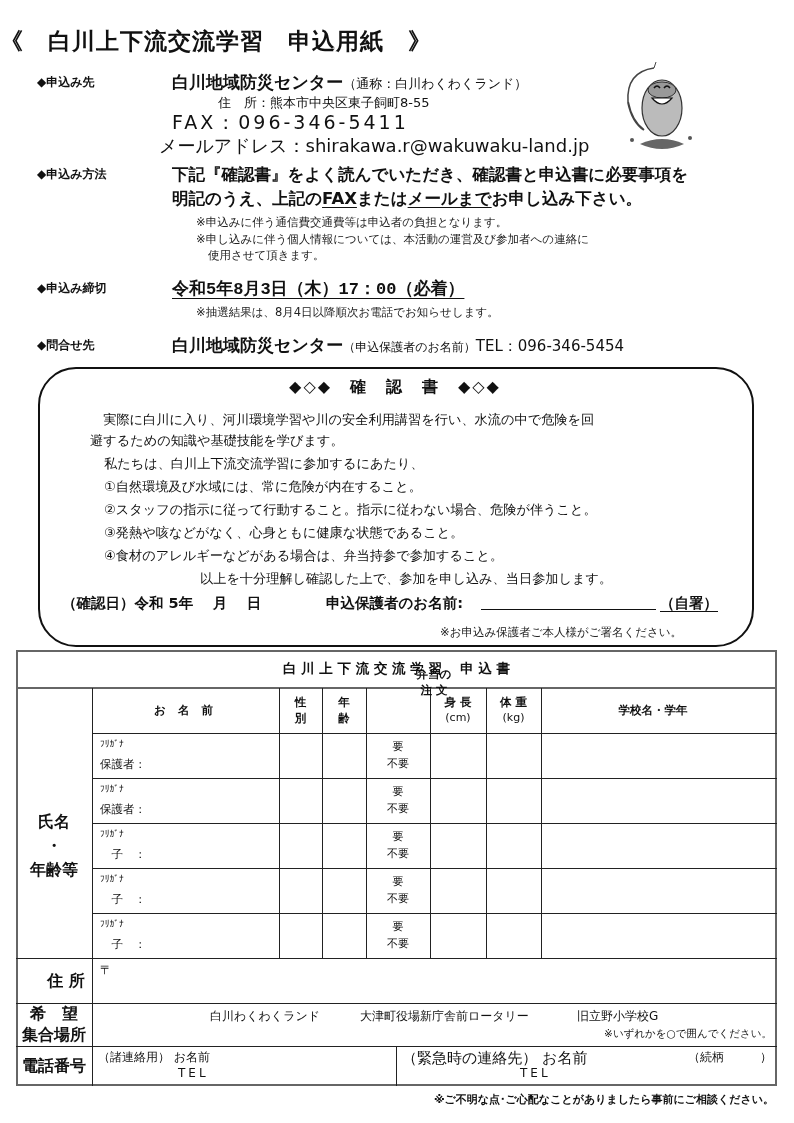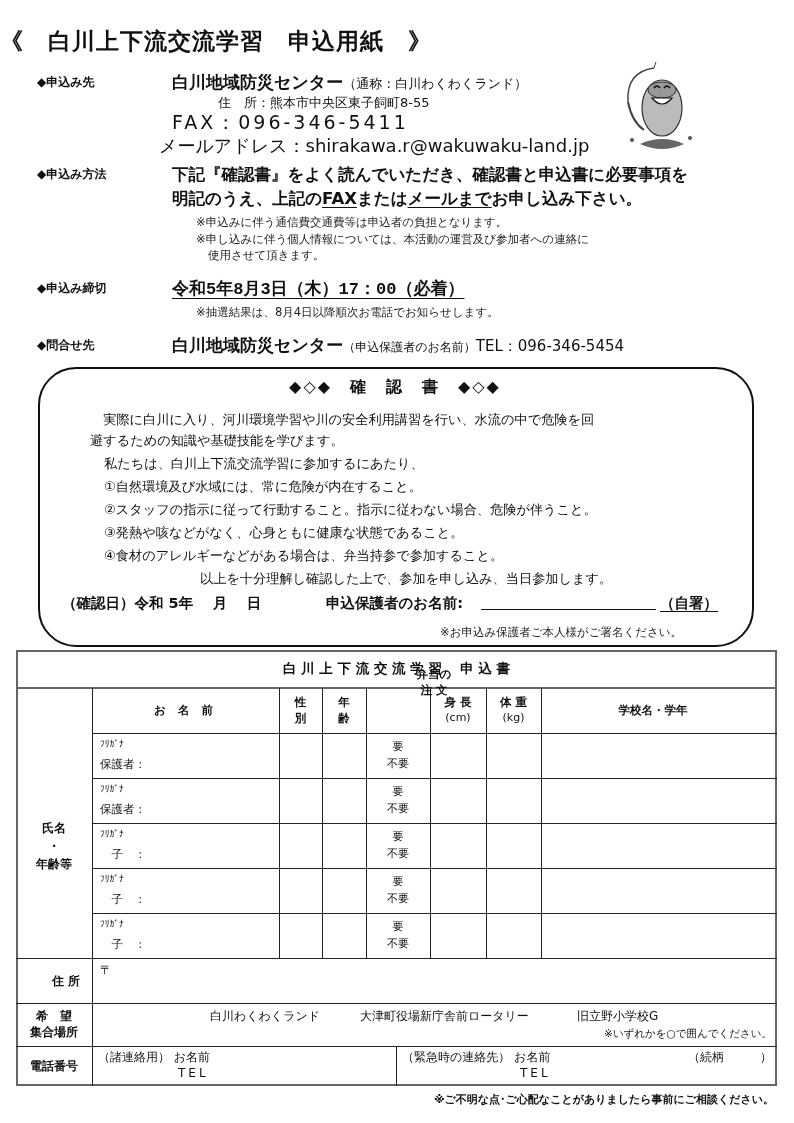--- a/index.html
+++ b/index.html
@@ -31,21 +31,21 @@
          border: 2px solid #666; box-sizing: border-box; }
   .hline { position: absolute; height: 0; border-top: 1px solid #222; }
   .hline.thick { border-top: 2px solid #666; }
   .vline { position: absolute; width: 0; border-left: 1px solid #222; }
   .cell { position: absolute; display: flex; align-items: center; justify-content: center; text-align: center; }
   .th { font-size: 11.5px; font-weight: bold; line-height: 1.35; }
   .th .unit { font-weight: normal; font-size: 11px; }
   .furi { font-size: 9.5px; }
   .who { font-size: 11.5px; }
   .order { font-size: 11px; line-height: 1.5; }
-  .side { font-size: 12px; font-weight: bold; line-height: 1.5; }
+  .side { font-size: 16px; font-weight: bold; line-height: 1.5; }
   .footer { font-size: 11px; font-weight: bold; right: 20px; top: 1092px; }
 </style>
 </head>
 <body>
 
 <div class="abs title">《　白川上下流交流学習　申込用紙　》</div>
 
 <div class="abs label" style="left:37px;top:74px;">◆申込み先</div>
 <div class="abs" style="left:172px;top:71px;">
   <span class="big">白川地域防災センター</span><span class="mid">（通称：白川わくわくランド）</span>
@@ -237,17 +237,17 @@
     <span>集合場所</span>
 </div>
 <div class="abs mid" style="left:210px;top:1008px;font-size:12px;">白川わくわくランド</div>
 <div class="abs mid" style="left:360px;top:1008px;font-size:12px;">大津町役場新庁舎前ロータリー</div>
 <div class="abs mid" style="left:577px;top:1008px;font-size:12px;">旧立野小学校G</div>
 <div class="abs" style="right:22px;top:1027px;font-size:10.5px;">※いずれかを○で囲んでください。</div>
 
 <div class="cell side" style="left:16px;top:1046px;width:76px;height:40px;">電話番号</div>
 <div class="abs" style="left:98px;top:1049px;font-size:12px;">（諸連絡用）  お名前</div>
 <div class="abs" style="left:178px;top:1066px;font-size:12px;letter-spacing:3px;">TEL</div>
-<div class="abs" style="left:402px;top:1049px;font-size:12px;">（緊急時の連絡先）  お名前</div>
+<div class="abs" style="left:402px;top:1049px;font-size:15px;">（緊急時の連絡先）  お名前</div>
 <div class="abs" style="left:688px;top:1049px;font-size:12px;">（続柄　　　）</div>
 <div class="abs" style="left:520px;top:1066px;font-size:12px;letter-spacing:3px;">TEL</div>
 
 <div class="abs footer">※ご不明な点･ご心配なことがありましたら事前にご相談ください。</div>
 
 </body></html>

